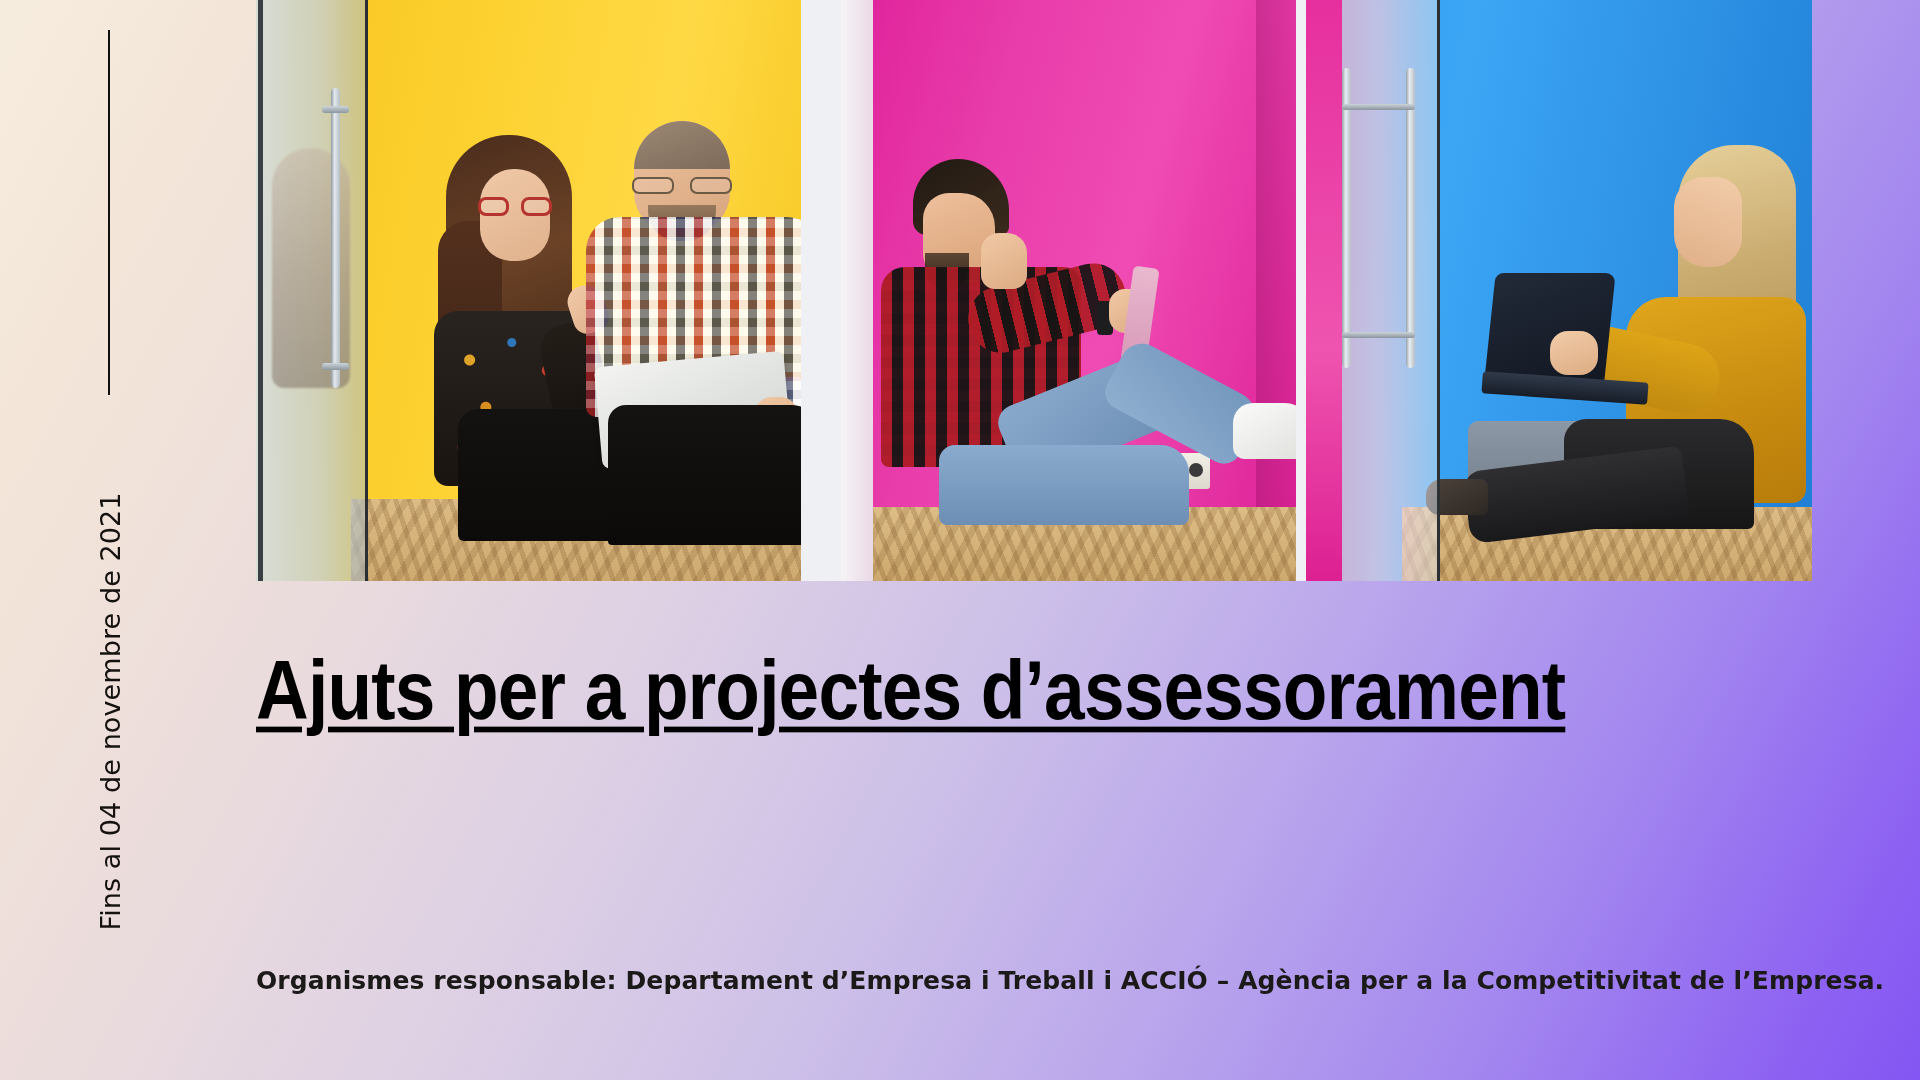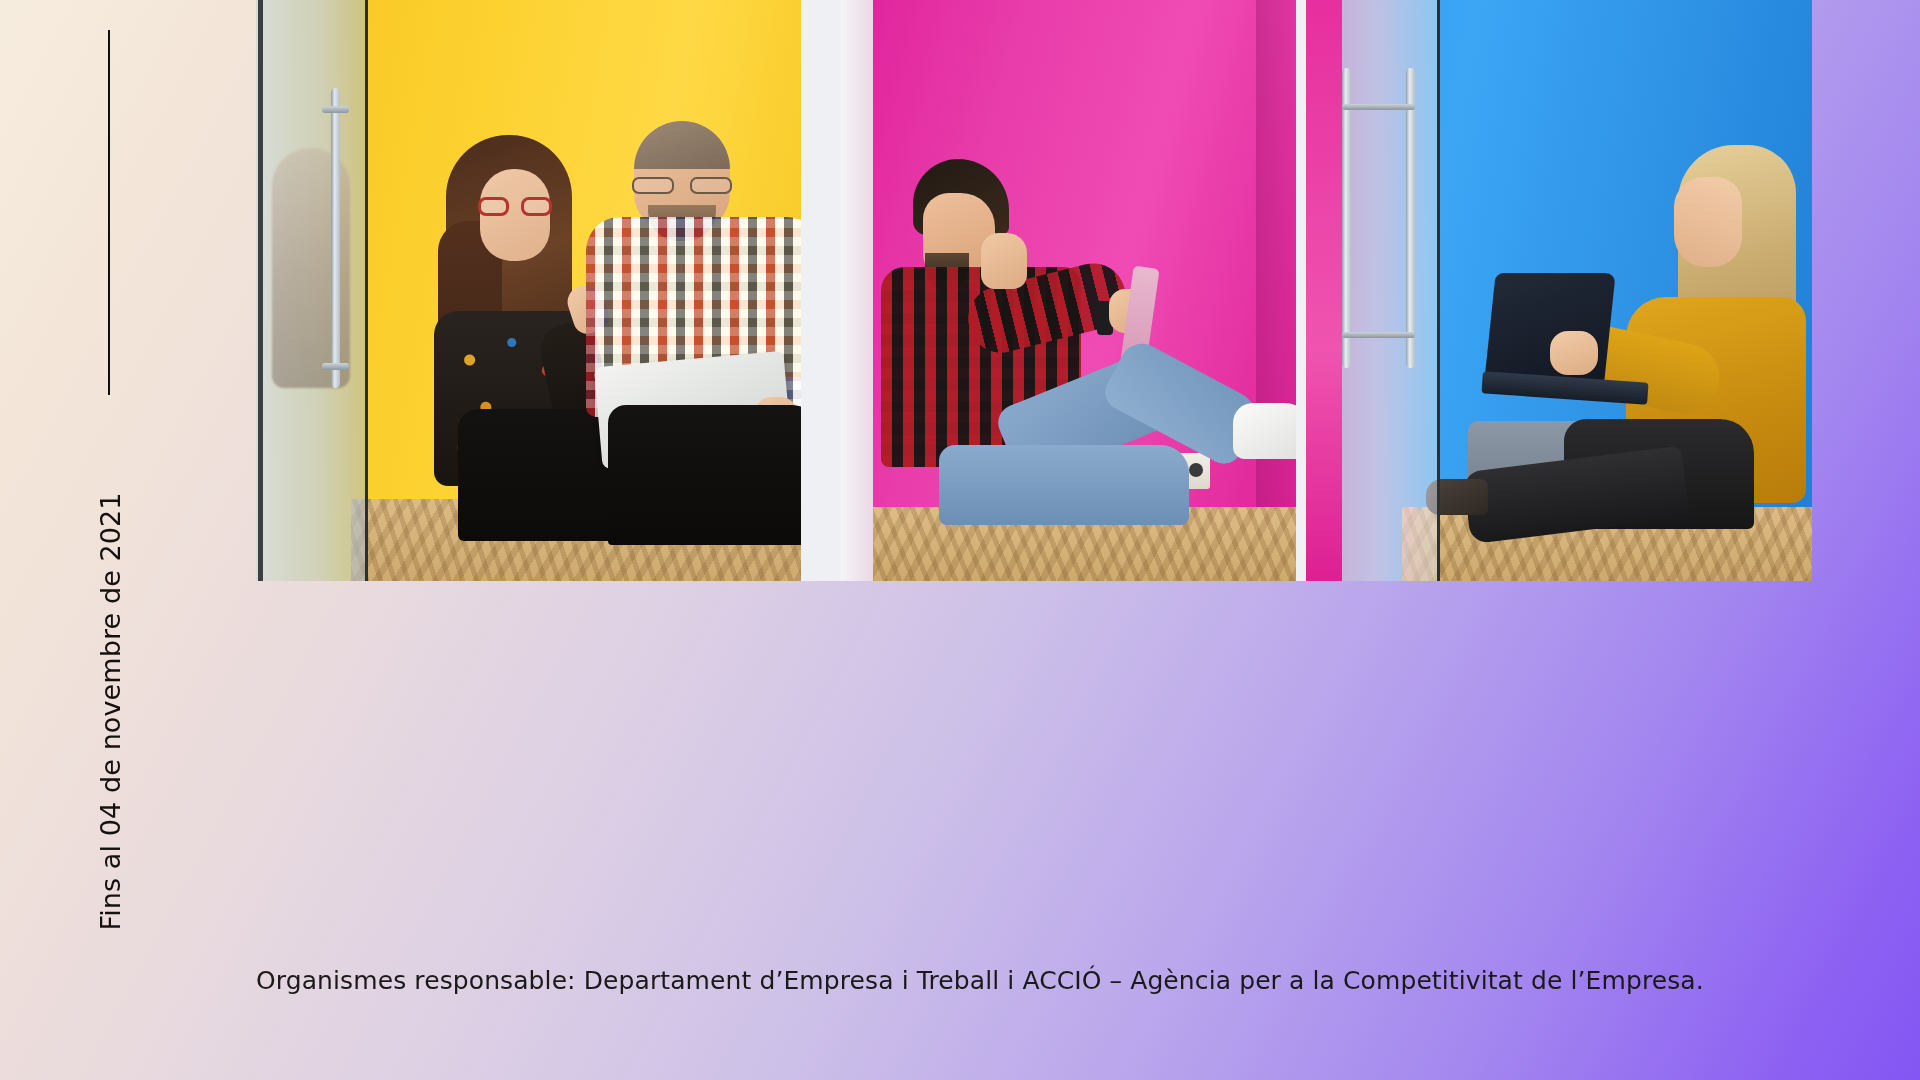--- a/index.html
+++ b/index.html
@@ -470,21 +470,21 @@
   }
   .hl-row{ height:80px; }
 
   
   .subtitle{
     position:absolute;
     left:256px;
     top:966px;
     font-family:"DejaVu Sans", sans-serif;
     font-size:25px;
-    font-weight:400;
+    font-weight:700;
     letter-spacing:0.1px;
     color:#1b1a19;
     white-space:nowrap;
   }
 </style>
 </head>
 <body>
 
 <div class="poster">
 
@@ -585,17 +585,20 @@
       </div>
       <div class="handle"></div>
       <div class="handle2"></div>
       <div class="hbar t"></div>
       <div class="hbar b"></div>
     </div>
 
   </div>
 
   <div class="headline">
+    <div class="hl-row">
+      <div class="hl-line"><span class="u">Ajuts per a projectes d’assessorament</span></div>
+    </div>
   </div>
 
   <div class="subtitle">Organismes responsable: Departament d’Empresa i Treball i ACCIÓ – Agència per a la Competitivitat de l’Empresa.</div>
 
 </div>
 
 </body></html>

